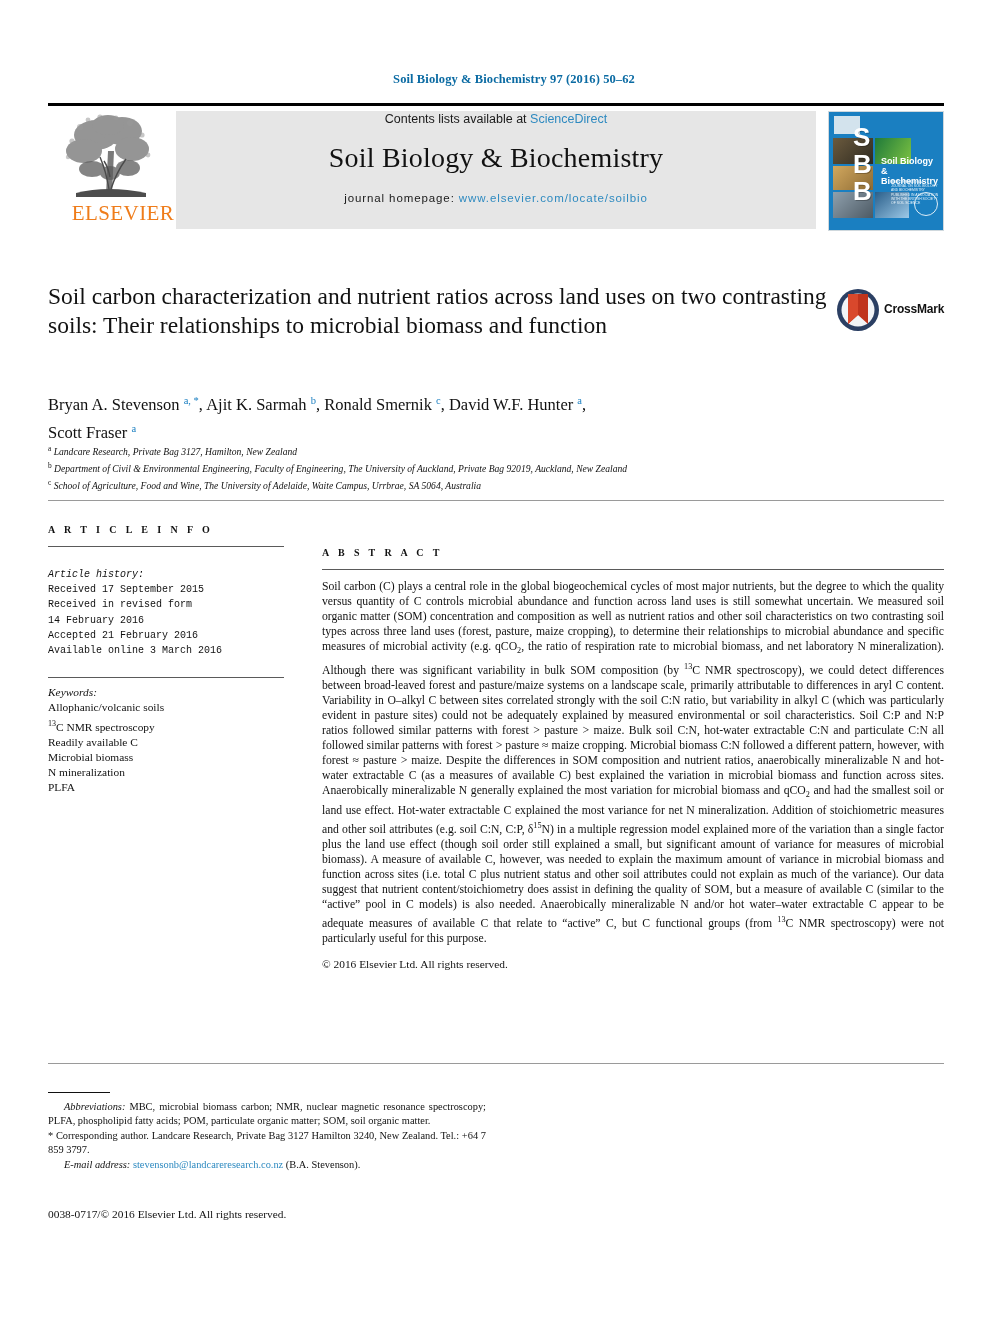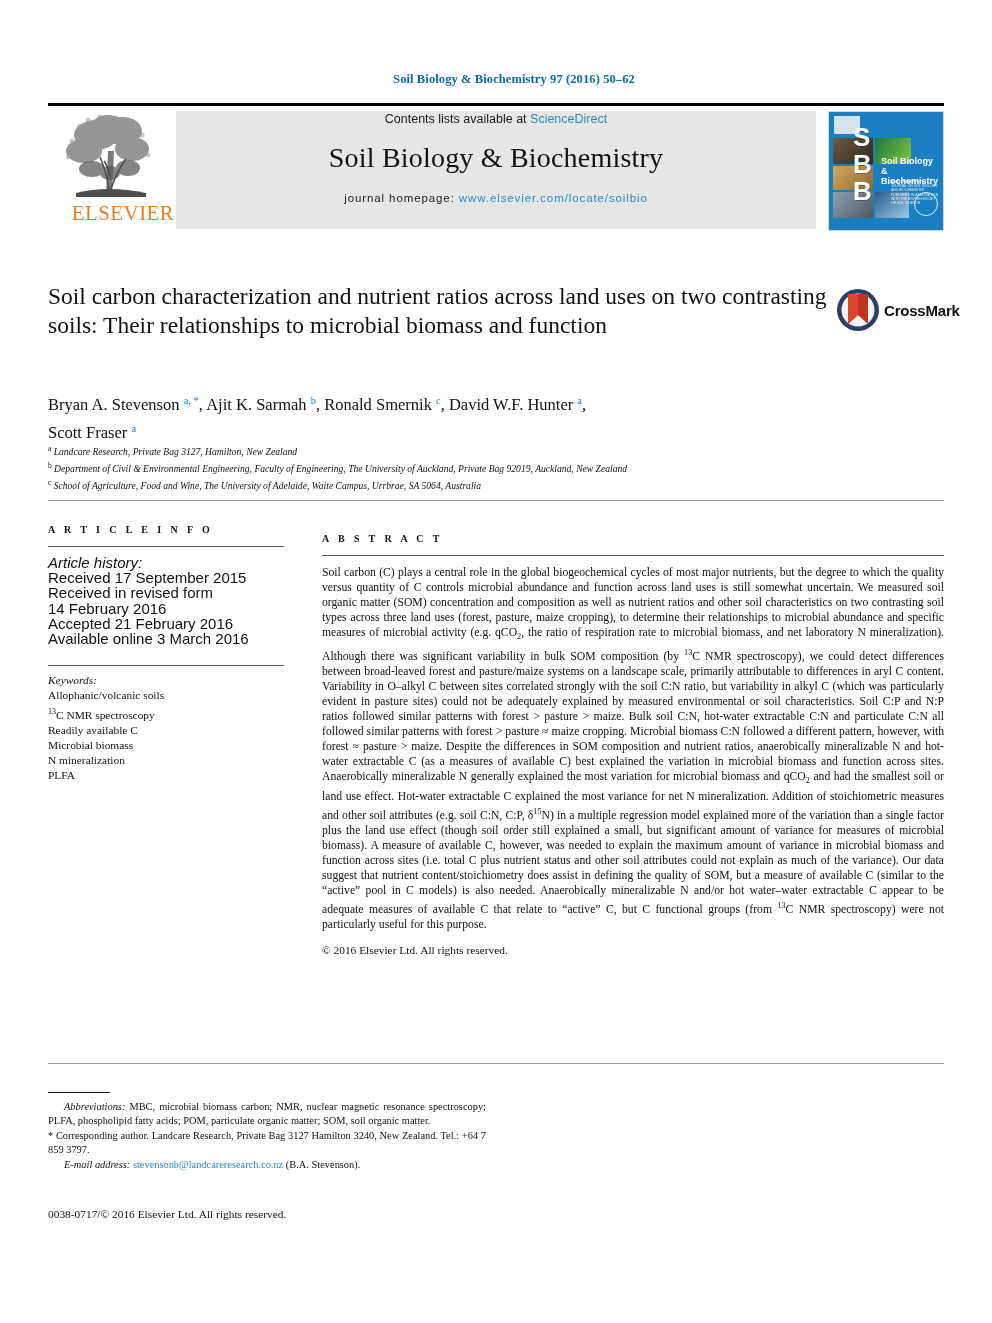--- a/index.html
+++ b/index.html
@@ -212,21 +212,21 @@
     top: 0;
     width: 44px;
     height: 44px;
   }
   .cm-label {
     position: absolute;
     left: 48px;
     top: 14px;
     font-family: "Liberation Sans", sans-serif;
     font-weight: bold;
-    font-size: 15px;
+    font-size: 12px;
     color: #111;
     letter-spacing: -0.2px;
   }
 
   
   .authors {
     position: absolute;
     left: 48px;
     top: 388px;
     width: 860px;
@@ -271,40 +271,40 @@
 
   .col-info {
     position: absolute;
     left: 48px;
     top: 524px;
     width: 236px;
   }
   .col-abs {
     position: absolute;
     left: 322px;
-    top: 533px;
+    top: 547px;
     width: 622px;
   }
   .sec-head {
     font-family: "Liberation Serif", serif;
     font-weight: bold;
     font-size: 10px;
     letter-spacing: 3.4px;
     color: #111;
   }
   .hr-thin {
     margin-top: 11px;
     width: 100%;
     height: 1px;
     background: #5a5a5a;
   }
   .info-block {
-    margin-top: 8px;
-    font-family: Liberation Sans, sans-serif;
-    font-size: 15px;
+    margin-top: 20px;
+    font-family: Liberation Mono, monospace;
+    font-size: 10px;
     line-height: 15.2px;
     color: #111;
   }
   .info-block .lbl {
     font-style: italic;
   }
   .kw-rule {
     margin-top: 19px;
     width: 100%;
     height: 1px;

